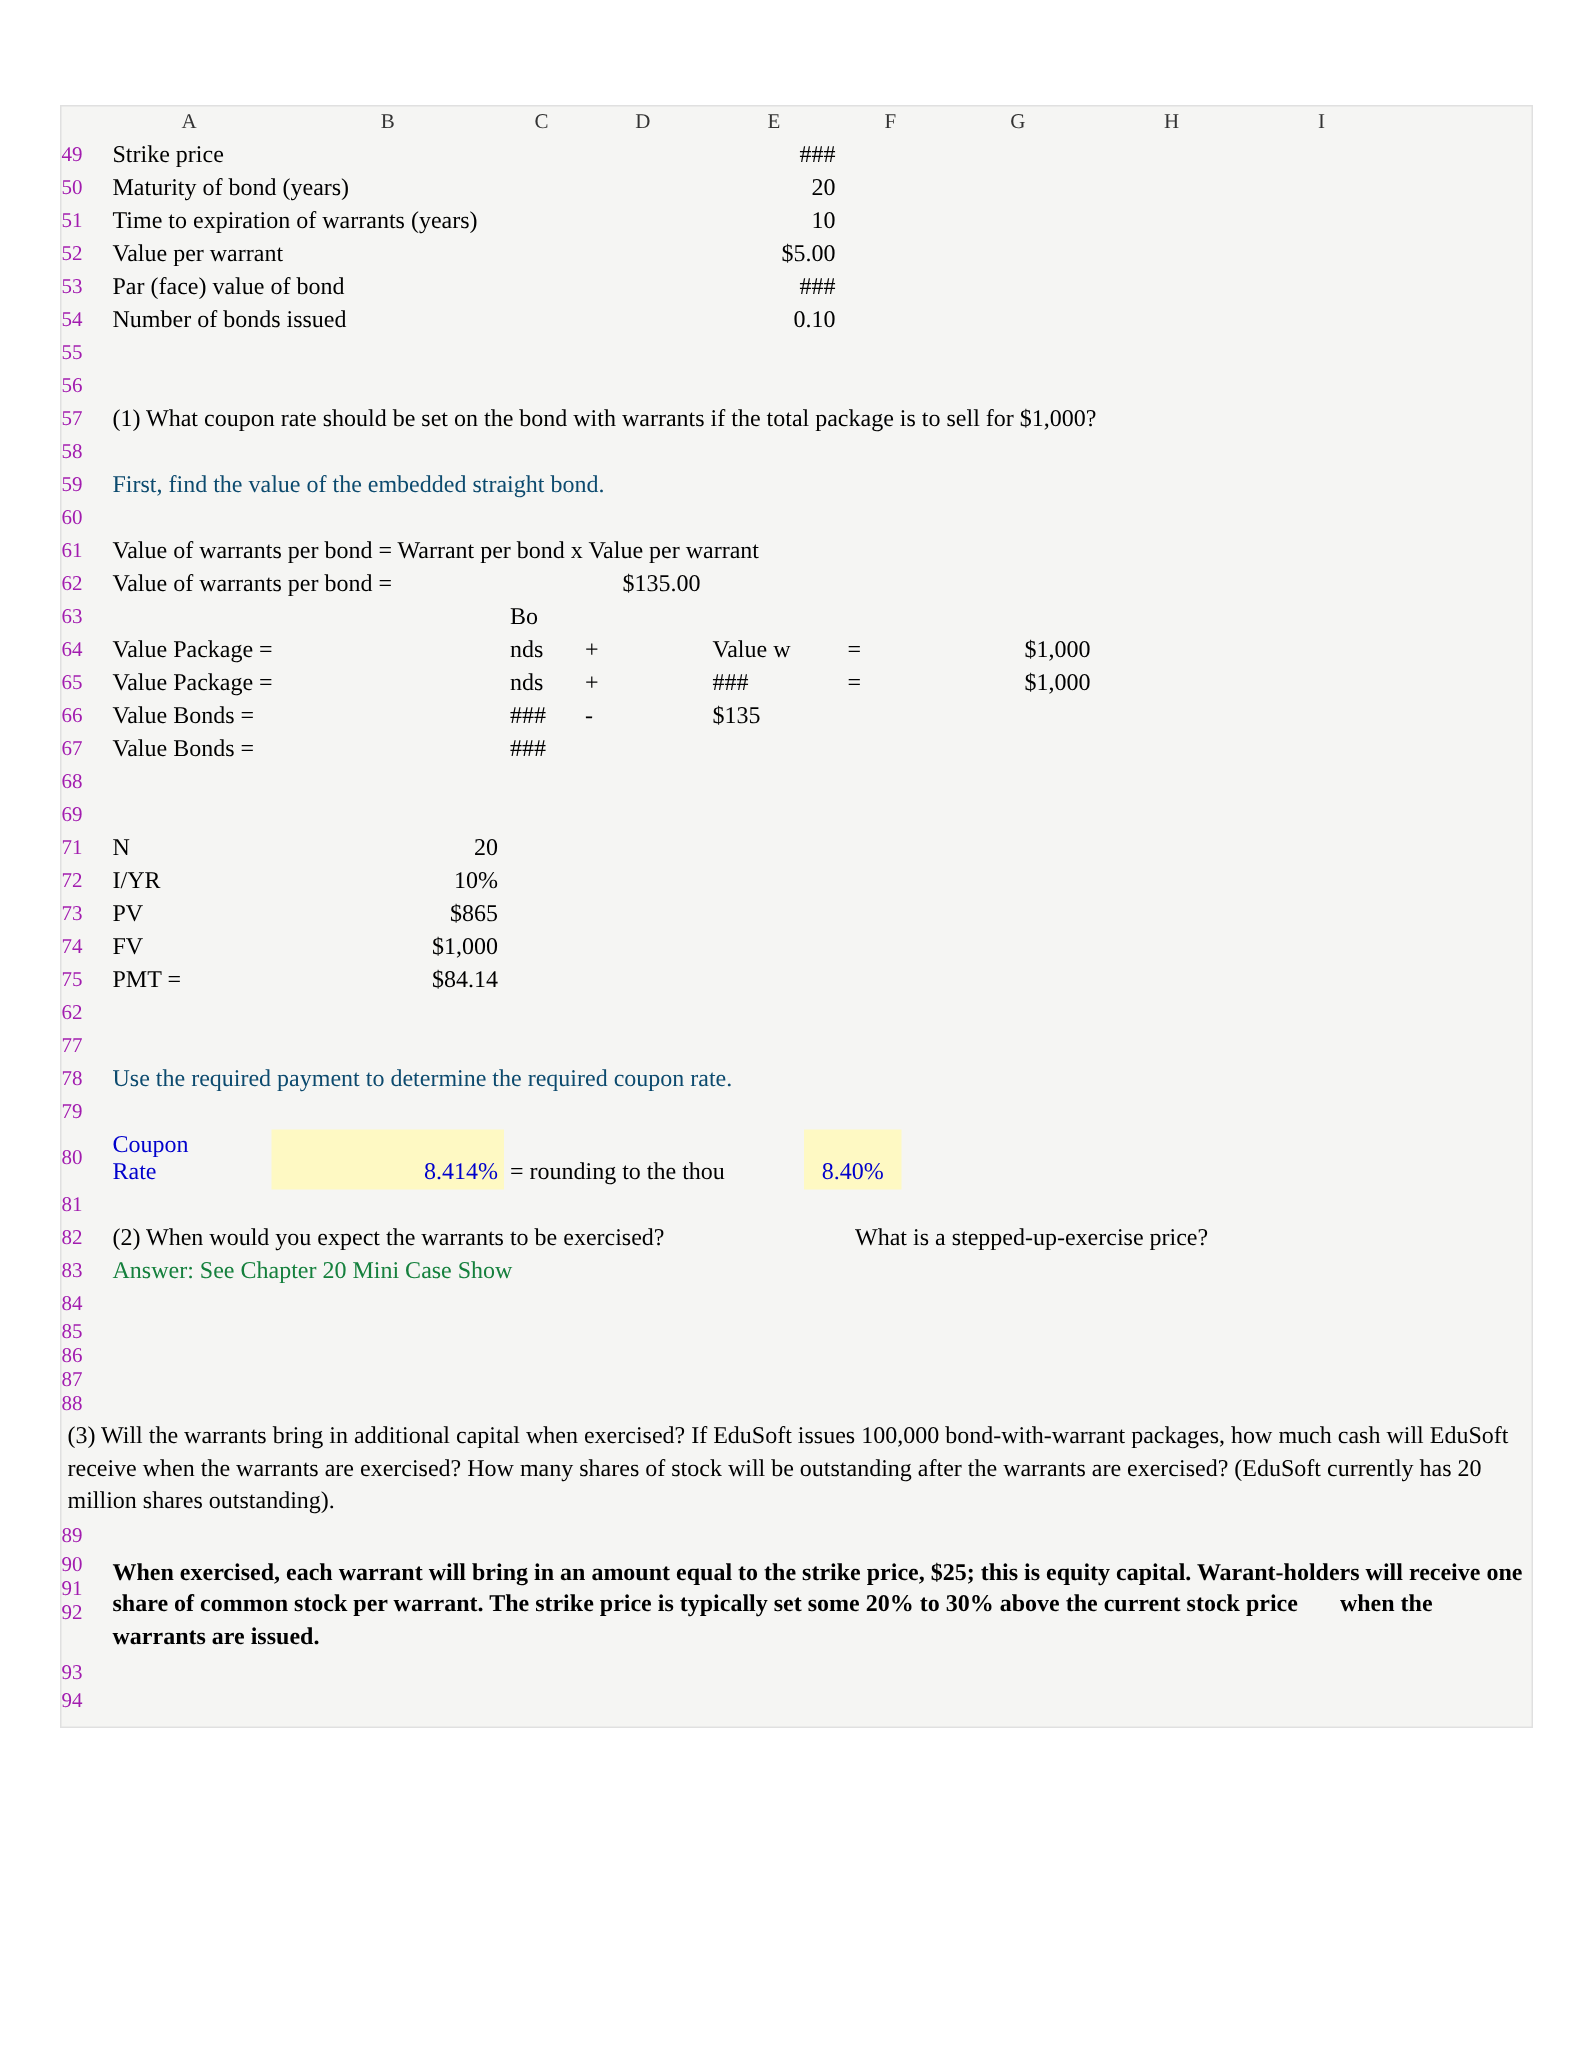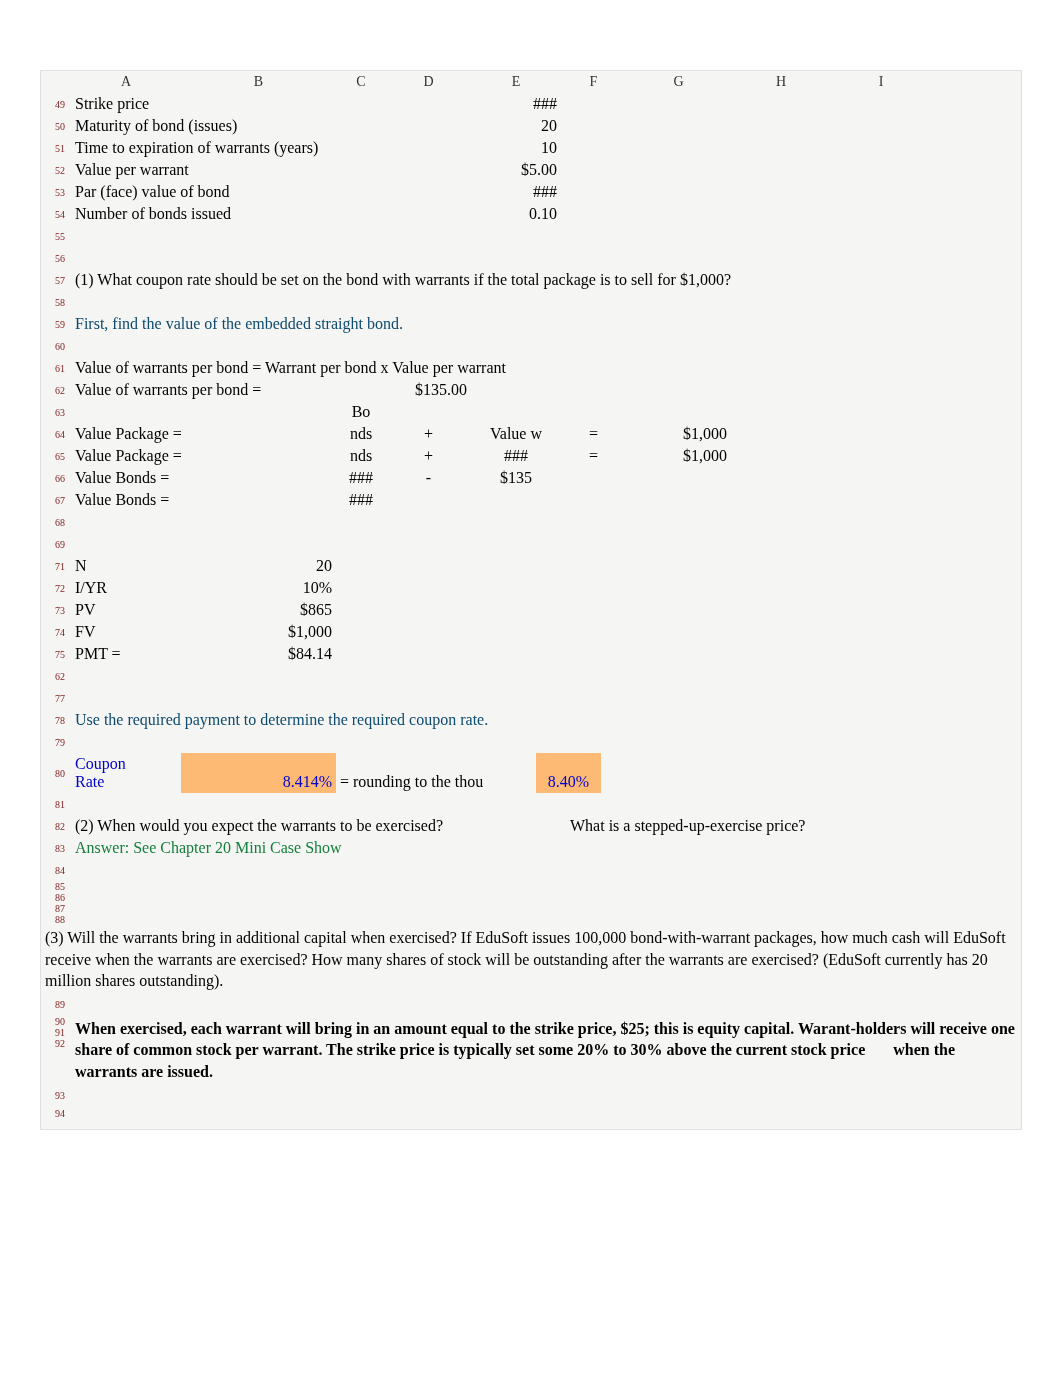--- a/index.html
+++ b/index.html
@@ -19,24 +19,24 @@
       background: #f5f5f3;
       border: 1px solid #e0e0e0;
     }
     .row {
       display: flex;
       min-height: 22px;
       align-items: center;
     }
     .rowhead {
       width: 30px;
-      text-align: right;
+      text-align: left;
       padding-right: 6px;
-      font-size: 10px;
-      color: #7f1d1d;
+      font-size: 14px;
+      color: #a21caf;
       flex-shrink: 0;
     }
     .cell {
       padding: 2px 4px;
       white-space: nowrap;
       overflow: hidden;
     }
     .headerrow {
       display: flex;
       font-size: 14px;
@@ -51,25 +51,25 @@
     .col-a { width: 110px; }
     .col-b { width: 155px; }
     .col-c { width: 50px; }
     .col-d { width: 85px; }
     .col-e { width: 90px; }
     .col-f { width: 65px; }
     .col-g { width: 105px; }
     .col-h { width: 100px; }
     .col-i { width: 100px; }
     .right { text-align: right; }
-    .center { text-align: center; }
+    .center { }
     .red { color: #15803d; }
     .blue { color: #0000cc; }
     .brown { color: #0c4a6e; }
-    .highlight { background: #fdba74; }
+    .highlight { background: #fef9c3; }
     .full { flex: 1; white-space: normal; }
     .wrap { white-space: normal; }
   </style>
 </head>
 <body>
 
 <div class="sheet">
 
   <div class="headerrow">
     <div class="hcell col-row"></div>
@@ -85,21 +85,21 @@
   </div>
 
   <div class="row">
     <div class="rowhead">49</div>
     <div class="cell" style="width:400px;">Strike price</div>
     <div class="cell col-e right">###</div>
   </div>
 
   <div class="row">
     <div class="rowhead">50</div>
-    <div class="cell" style="width:400px;">Maturity of bond (issues)</div>
+    <div class="cell" style="width:400px;">Maturity of bond (years)</div>
     <div class="cell col-e right">20</div>
   </div>
 
   <div class="row">
     <div class="rowhead">51</div>
     <div class="cell" style="width:400px;">Time to expiration of warrants (years)</div>
     <div class="cell col-e right">10</div>
   </div>
 
   <div class="row">

